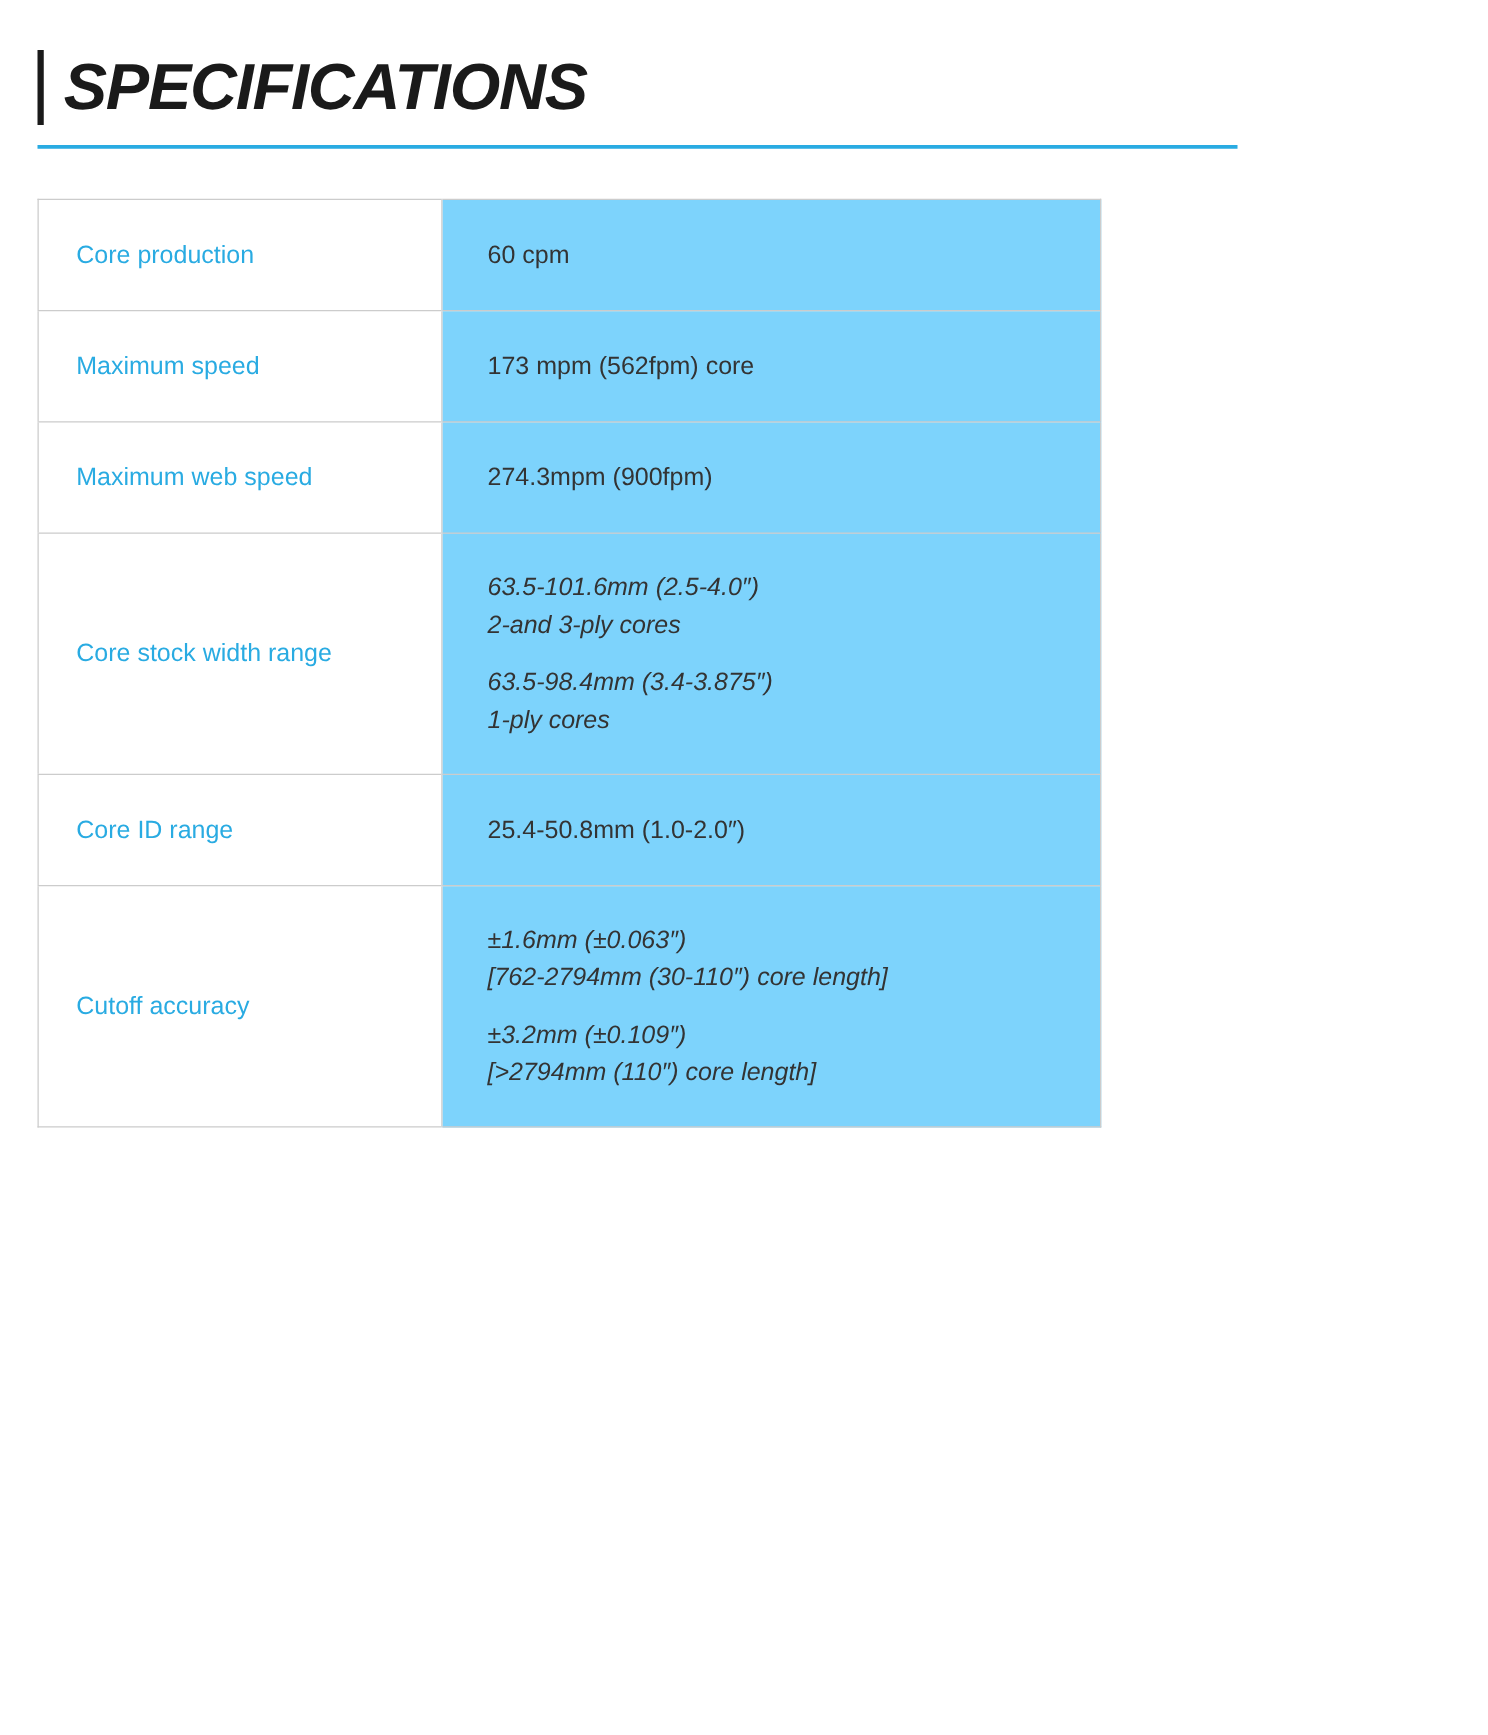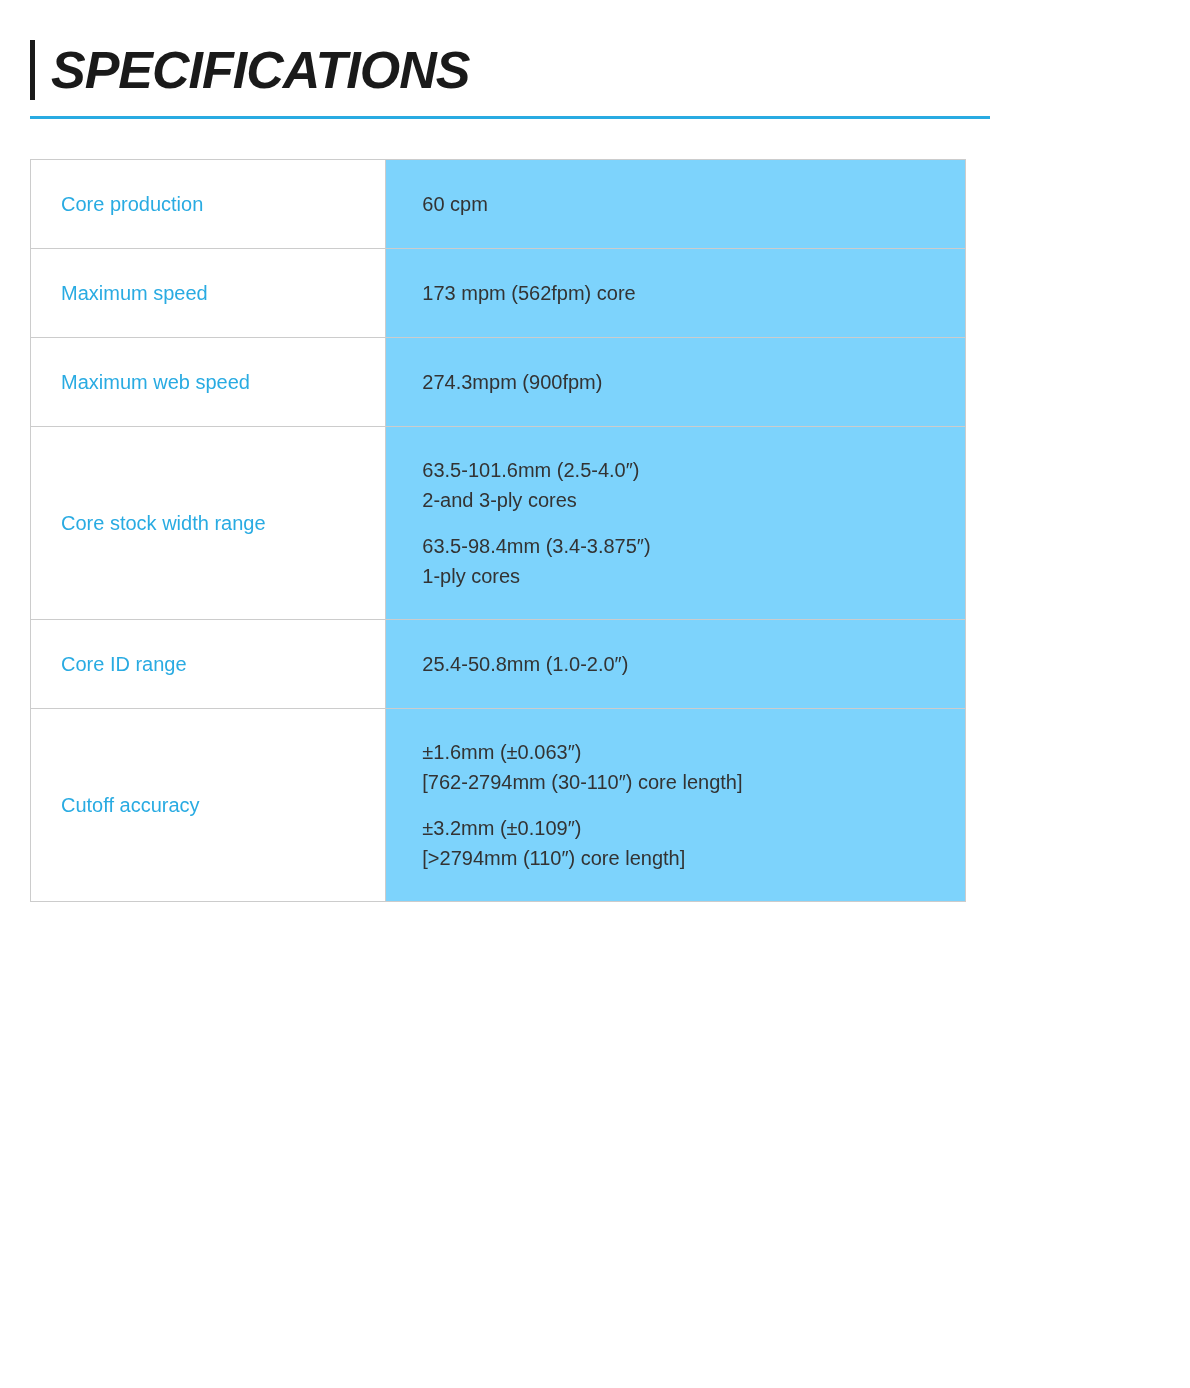--- a/index.html
+++ b/index.html
@@ -30,21 +30,21 @@
     }
 
     .title-underline {
       height: 3px;
       background: #29abe2;
       width: 960px;
       margin-bottom: 40px;
     }
 
     .specs-table {
-      width: 936px;
+      width: 851px;
       border-collapse: collapse;
       border: 1px solid #cccccc;
     }
 
     .specs-table tr {
       border-bottom: 1px solid #cccccc;
     }
 
     .specs-table tr:last-child {
       border-bottom: none;
@@ -75,20 +75,21 @@
       margin-bottom: 16px;
     }
 
     .spec-value .value-group:last-child {
       margin-bottom: 0;
     }
 
     .spec-value .value-line {
       display: block;
       line-height: 1.5;
+      font-style: italic;
     }
   </style>
 </head>
 <body>
 
 <h1 class="page-title">SPECIFICATIONS</h1>
 
 <div class="title-underline"></div>
 
 <table class="specs-table">

